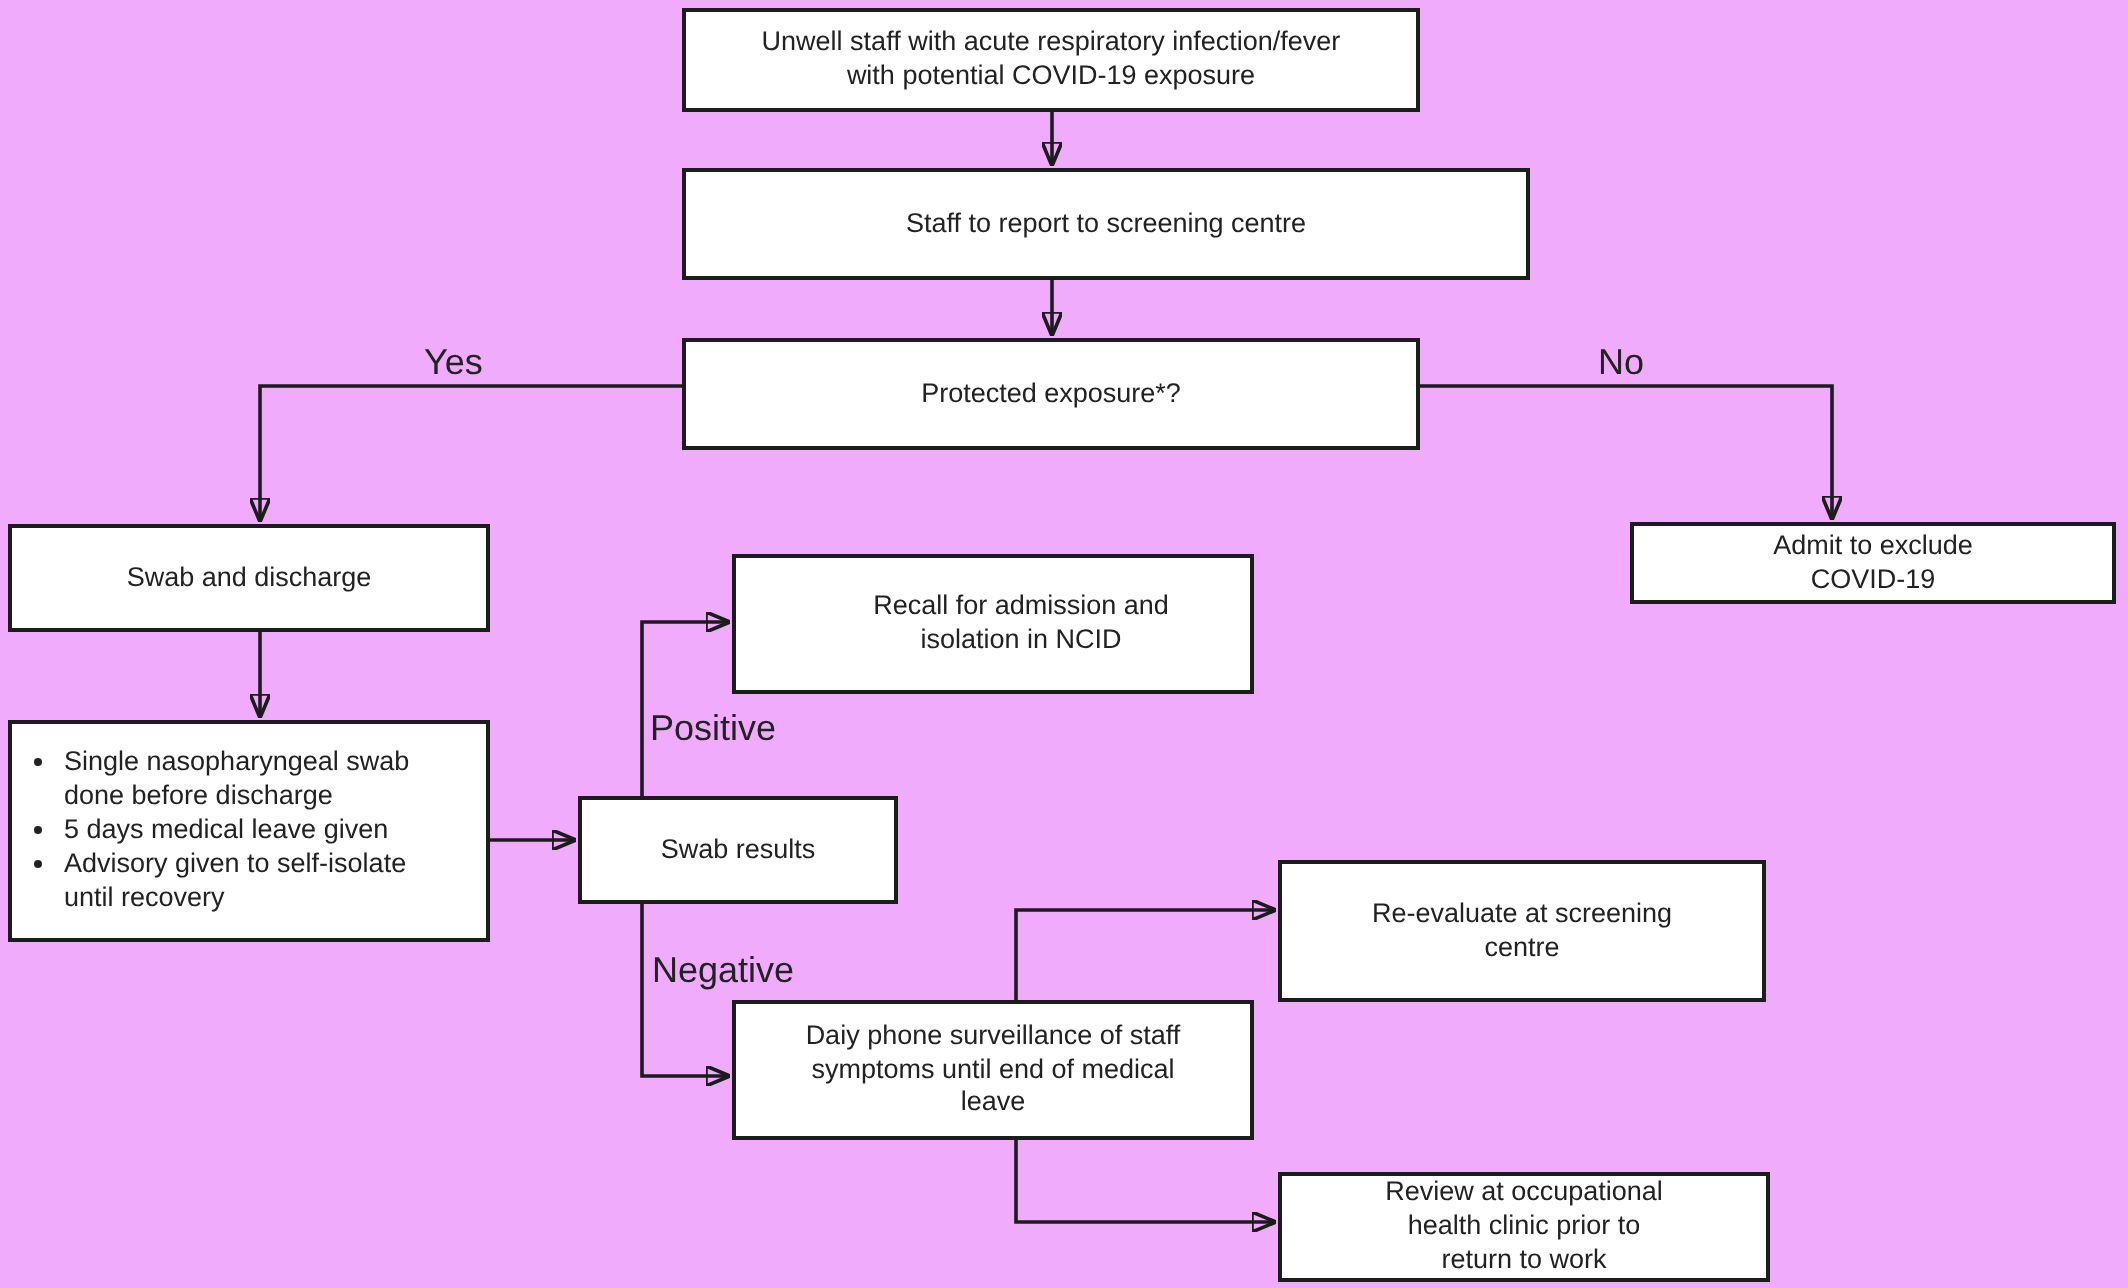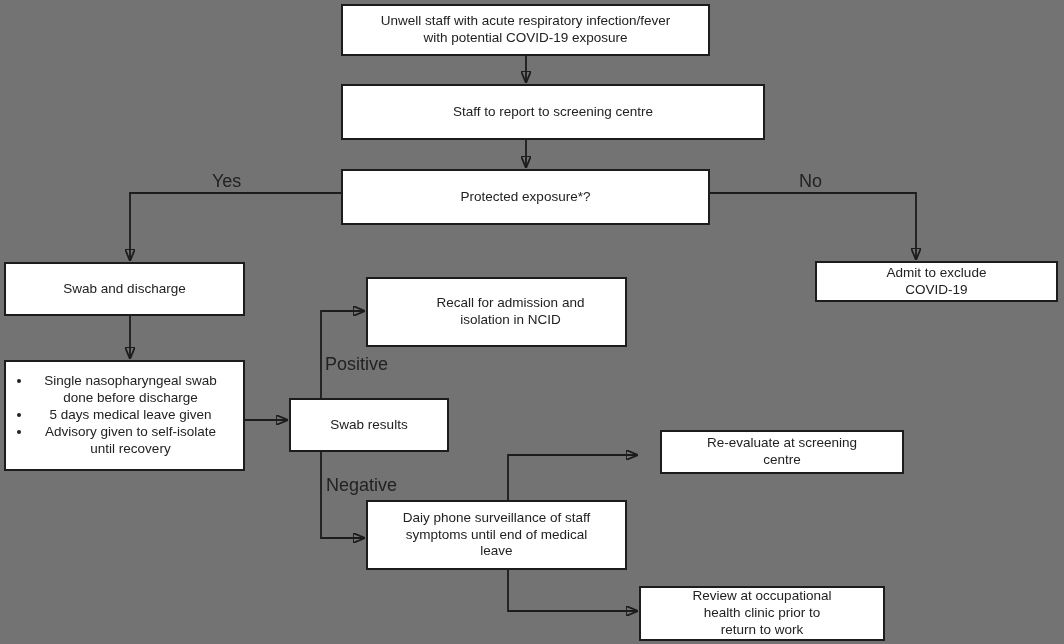--- a/index.html
+++ b/index.html
@@ -1,20 +1,20 @@
 <!DOCTYPE html>
 <html><head>
 <meta charset="utf-8">
 <style>
   html, body { margin: 0; padding: 0; background: #ffffff; }
   .canvas {
     position: relative;
     width: 1064px;
     height: 644px;
-    background: #737373;
+    background: #f0abfc;
     font-family: "Liberation Sans", sans-serif;
     overflow: hidden;
   }
   svg.connectors {
     position: absolute;
     left: 0; top: 0;
     width: 1064px; height: 644px;
   }
   svg.connectors path {
     fill: none;
@@ -93,21 +93,21 @@
 
   <div class="node" style="left:4px; top:262px; width:241px; height:54px;">
     <span class="lbl">Swab and discharge</span>
   </div>
 
   <div class="node" style="left:815px; top:261px; width:243px; height:41px;">
     <span class="lbl">Admit to exclude
 COVID-19</span>
   </div>
 
-  <div class="node bullets" style="left:4px; top:360px; width:241px; height:111px;text-align:center;">
+  <div class="node bullets" style="left:4px; top:360px; width:241px; height:111px;">
     <ul>
       <li>Single nasopharyngeal swab done before discharge</li>
       <li>5 days medical leave given</li>
       <li>Advisory given to self-isolate until recovery</li>
     </ul>
   </div>
 
   <div class="node" style="left:366px; top:277px; width:261px; height:70px;padding-left:28px;">
     <span class="lbl">Recall for admission and
 isolation in NCID</span>
@@ -116,21 +116,21 @@
   <div class="node" style="left:289px; top:398px; width:160px; height:54px;">
     <span class="lbl">Swab results</span>
   </div>
 
   <div class="node" style="left:366px; top:500px; width:261px; height:70px;">
     <span class="lbl">Daiy phone surveillance of staff
 symptoms until end of medical
 leave</span>
   </div>
 
-  <div class="node" style="left:639px; top:430px; width:244px; height:44px;margin-left:21px;">
+  <div class="node" style="left:639px; top:430px; width:244px; height:71px;">
     <span class="lbl">Re-evaluate at screening
 centre</span>
   </div>
 
   <div class="node" style="left:639px; top:586px; width:246px; height:55px;">
     <span class="lbl">Review at occupational
 health clinic prior to
 return to work</span>
   </div>
 

